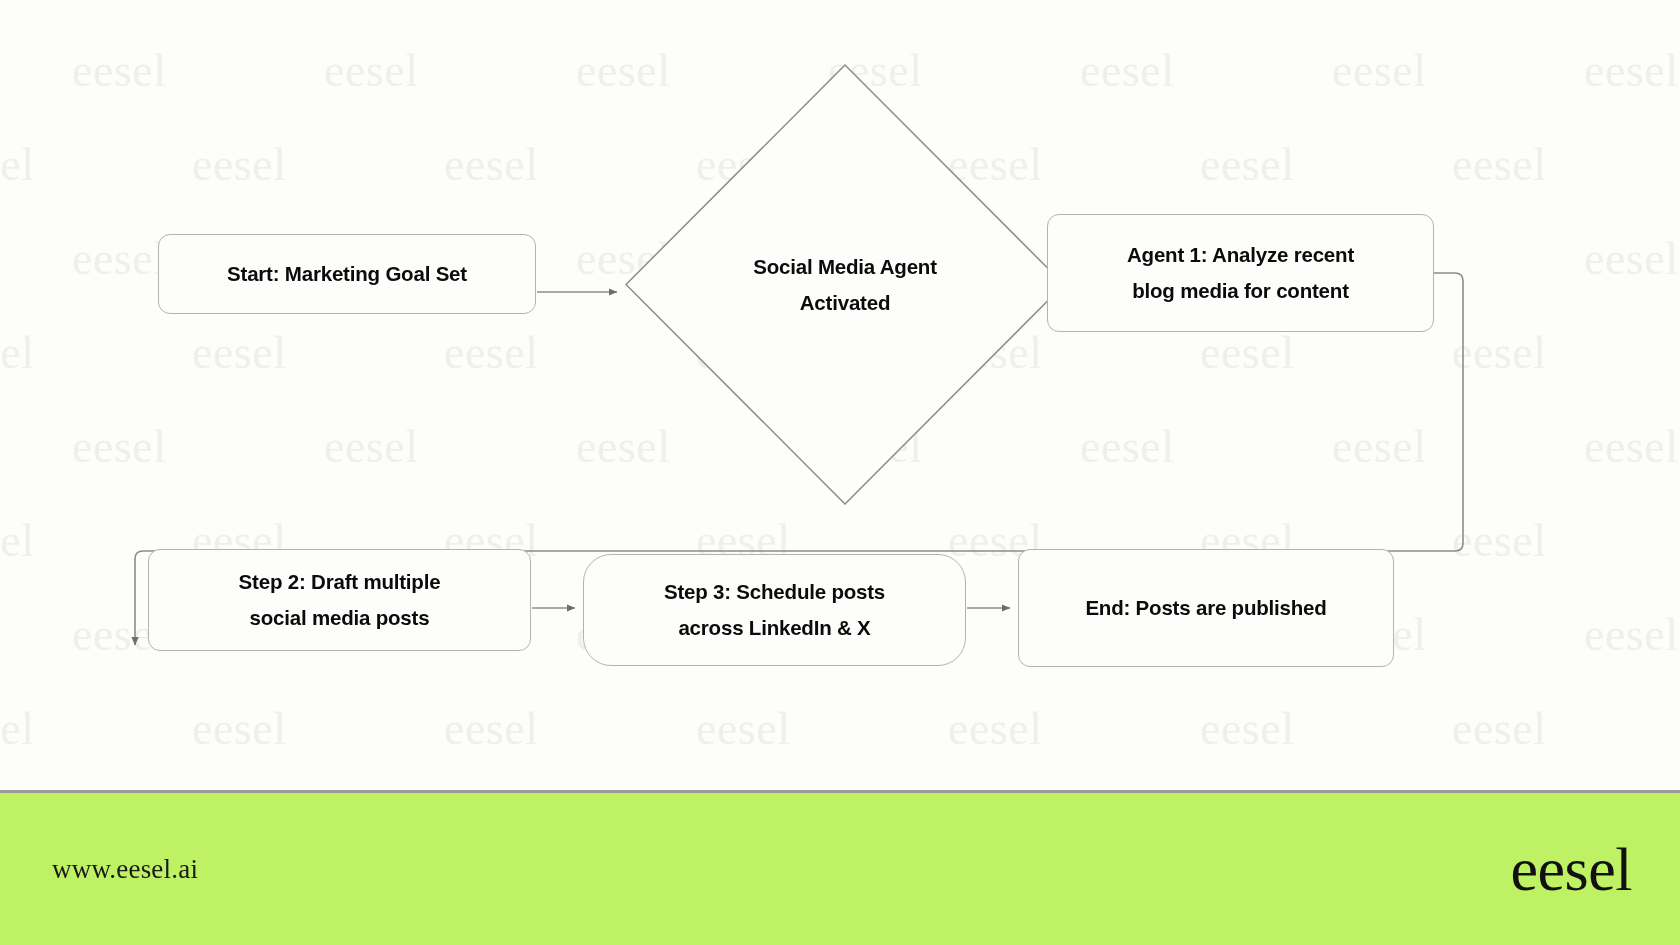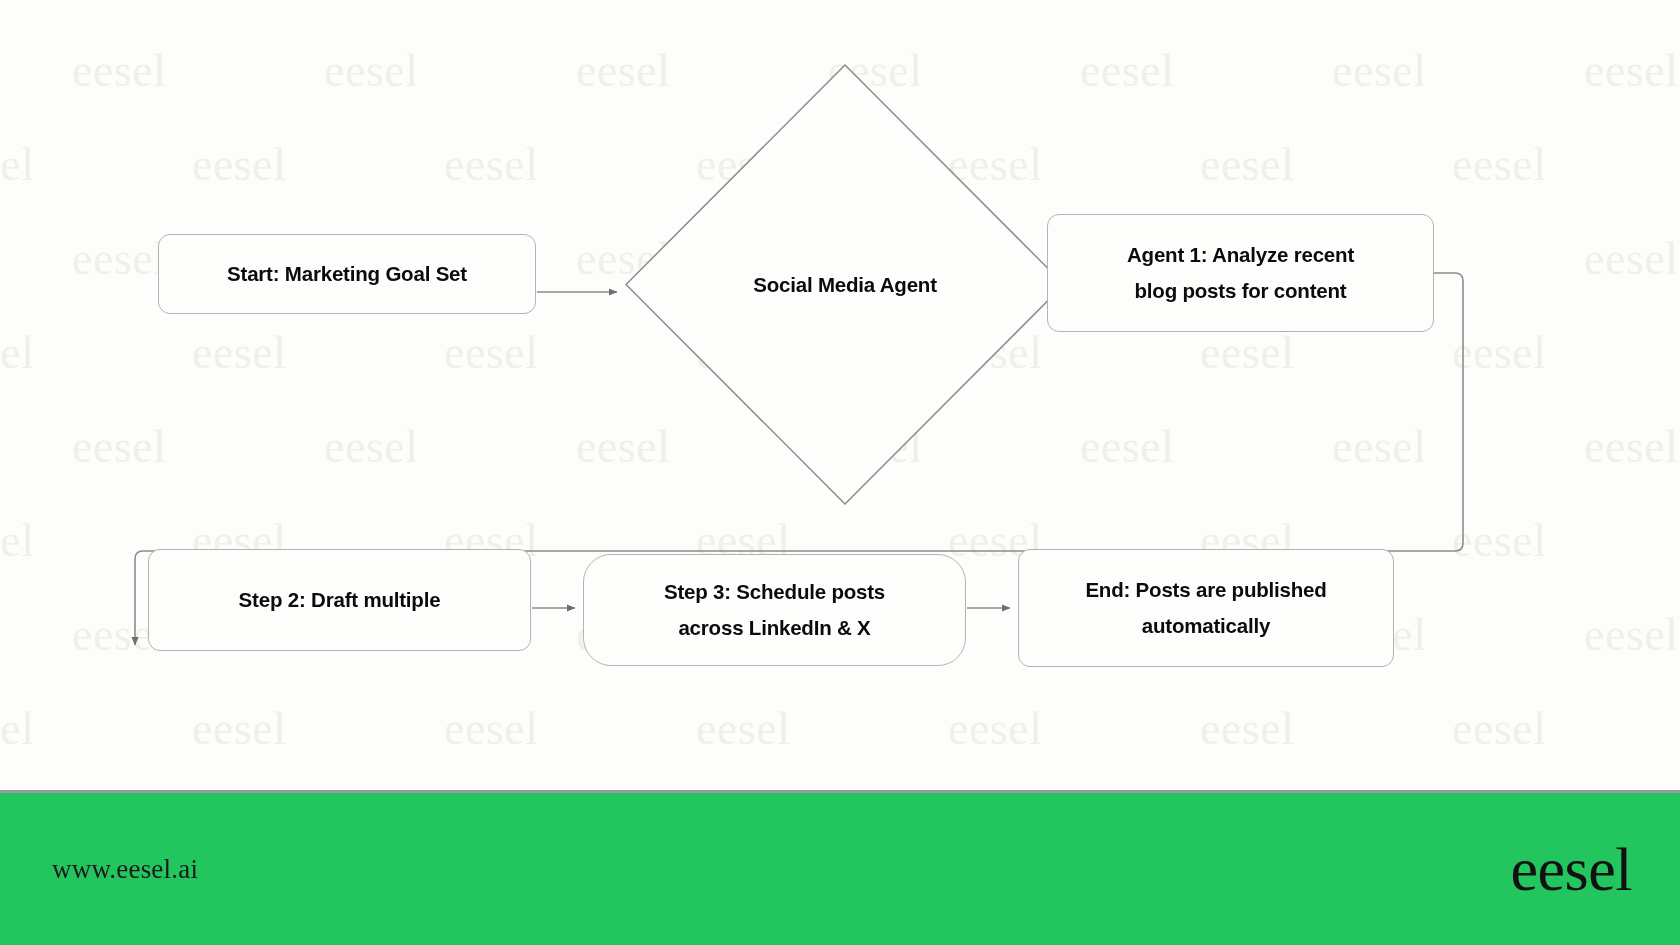--- a/index.html
+++ b/index.html
@@ -95,21 +95,21 @@
     z-index: 1;
   }
 
   
   #footer-bar {
     position: absolute;
     left: 0;
     top: 790px;
     width: 1680px;
     height: 155px;
-    background: #22c55e;
+    background: #bef264;
     border-top: 3px solid #9a9a9a;
     box-sizing: border-box;
     display: flex;
     align-items: center;
     justify-content: space-between;
     z-index: 5;
   }
   #footer-url {
     font-family: "Liberation Serif", serif;
     font-size: 27px;
@@ -226,47 +226,48 @@
         <div>Start: Marketing Goal Set</div>
       </div>
     </div>
 
     <div class="node node-diamond" style="left:625px; top:64px; width:440px; height:441px;">
       <svg class="diamond-svg" width="440" height="441" viewBox="0 0 440 441">
         <polygon points="220,1 439,220.5 220,440 1,220.5" fill="#fdfdfb" stroke="#8c8c8c" stroke-width="1.5"></polygon>
       </svg>
       <div class="node-label diamond-label">
         <div>Social Media Agent</div>
+        <div>Activated</div>
       </div>
     </div>
 
     <div class="node node-box" style="left:1047px; top:214px; width:387px; height:118px;">
       <div class="node-label">
         <div>Agent 1: Analyze recent</div>
-        <div>blog posts for content</div>
+        <div>blog media for content</div>
       </div>
     </div>
 
     <div class="node node-box" style="left:148px; top:549px; width:383px; height:102px;">
       <div class="node-label">
         <div>Step 2: Draft multiple</div>
+        <div>social media posts</div>
       </div>
     </div>
 
     <div class="node node-box" style="left:583px; top:554px; width:383px; height:112px;border-radius:28px;">
       <div class="node-label">
         <div>Step 3: Schedule posts</div>
         <div>across LinkedIn &amp; X</div>
       </div>
     </div>
 
     <div class="node node-box" style="left:1018px; top:549px; width:376px; height:118px;">
       <div class="node-label">
         <div>End: Posts are published</div>
-        <div>automatically</div>
       </div>
     </div>
 
   </div>
 
   <div id="footer-bar">
     <div id="footer-url">www.eesel.ai</div>
     <div id="footer-logo">eesel</div>
   </div>
 

